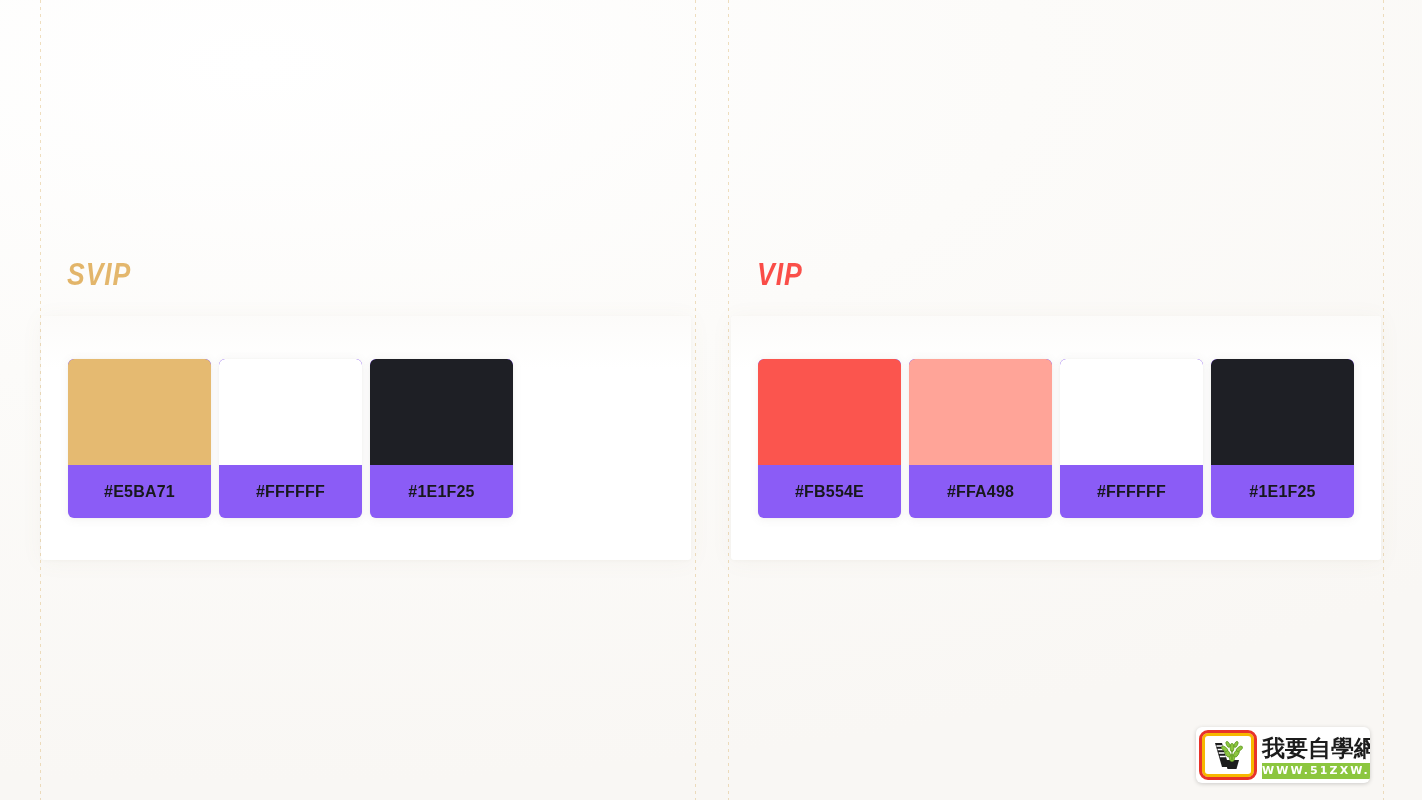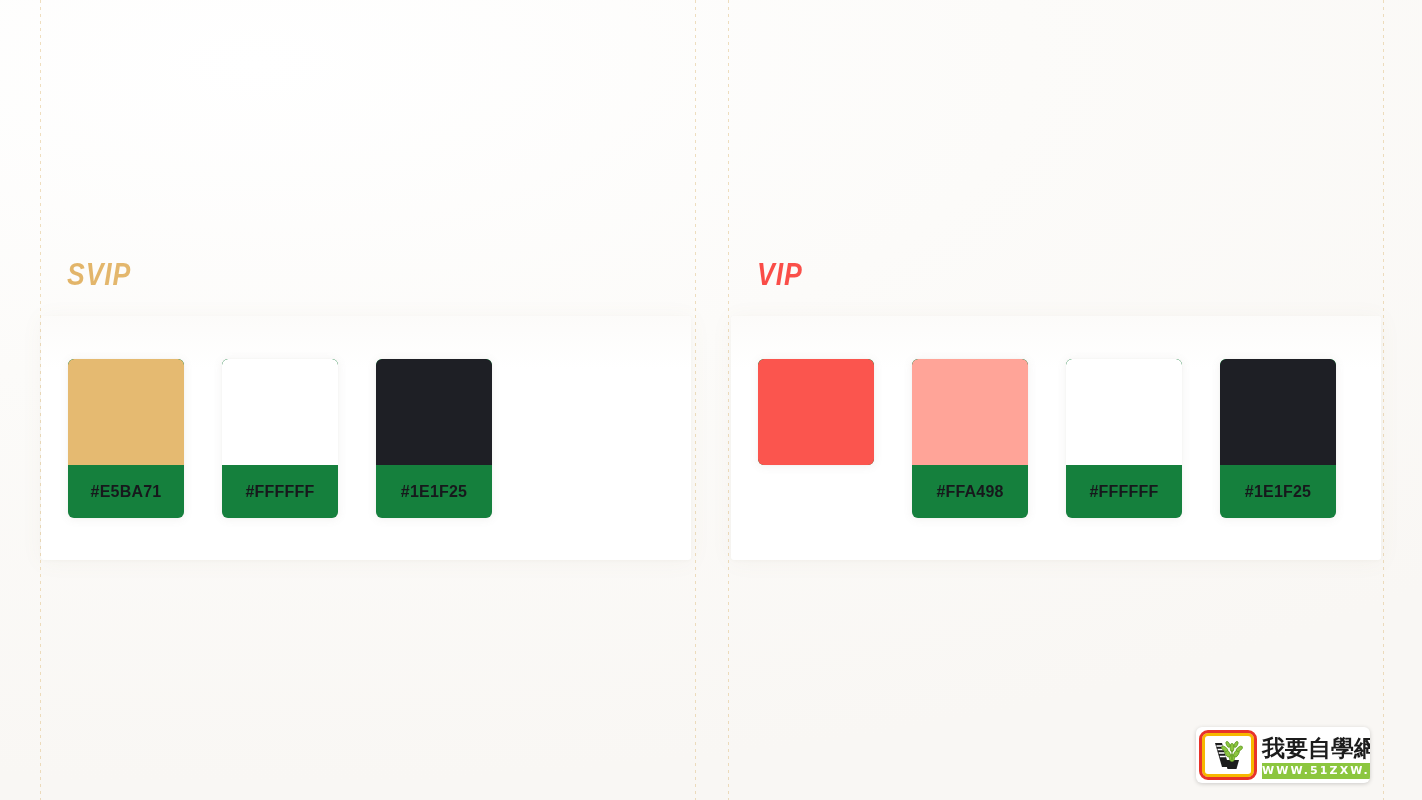--- a/index.html
+++ b/index.html
@@ -87,23 +87,23 @@
 
   .swatch-row {
     display: flex;
     align-items: flex-start;
     padding-left: 27px;
     position: relative;
     z-index: 1;
   }
 
   .swatch-card {
-    width: 116px;
-    margin-right: 38px;
-    background: #15803d;
+    width: 143px;
+    margin-right: 8px;
+    background: #8b5cf6;
     border-radius: 6px;
     box-shadow: 0 1px 10px rgba(120, 110, 95, 0.10),
                 0 0 1px rgba(120, 110, 95, 0.12);
     overflow: hidden;
   }
   .swatch-chip {
     height: 106px;
     border-radius: 6px 6px 0 0;
   }
   .swatch-label {
@@ -214,20 +214,21 @@
     </div>
   </div>
 
   <div class="section" style="left:731px;width:650px;">
     <div class="section-title title-vip">VIP</div>
     <div class="panel">
       <div class="swatch-row">
 
         <div class="swatch-card">
           <div class="swatch-chip" style="background:#FB554E"></div>
+          <div class="swatch-label">#FB554E</div>
         </div>
 
         <div class="swatch-card">
           <div class="swatch-chip" style="background:#FFA498"></div>
           <div class="swatch-label">#FFA498</div>
         </div>
 
         <div class="swatch-card">
           <div class="swatch-chip" style="background:#FFFFFF"></div>
           <div class="swatch-label">#FFFFFF</div>

